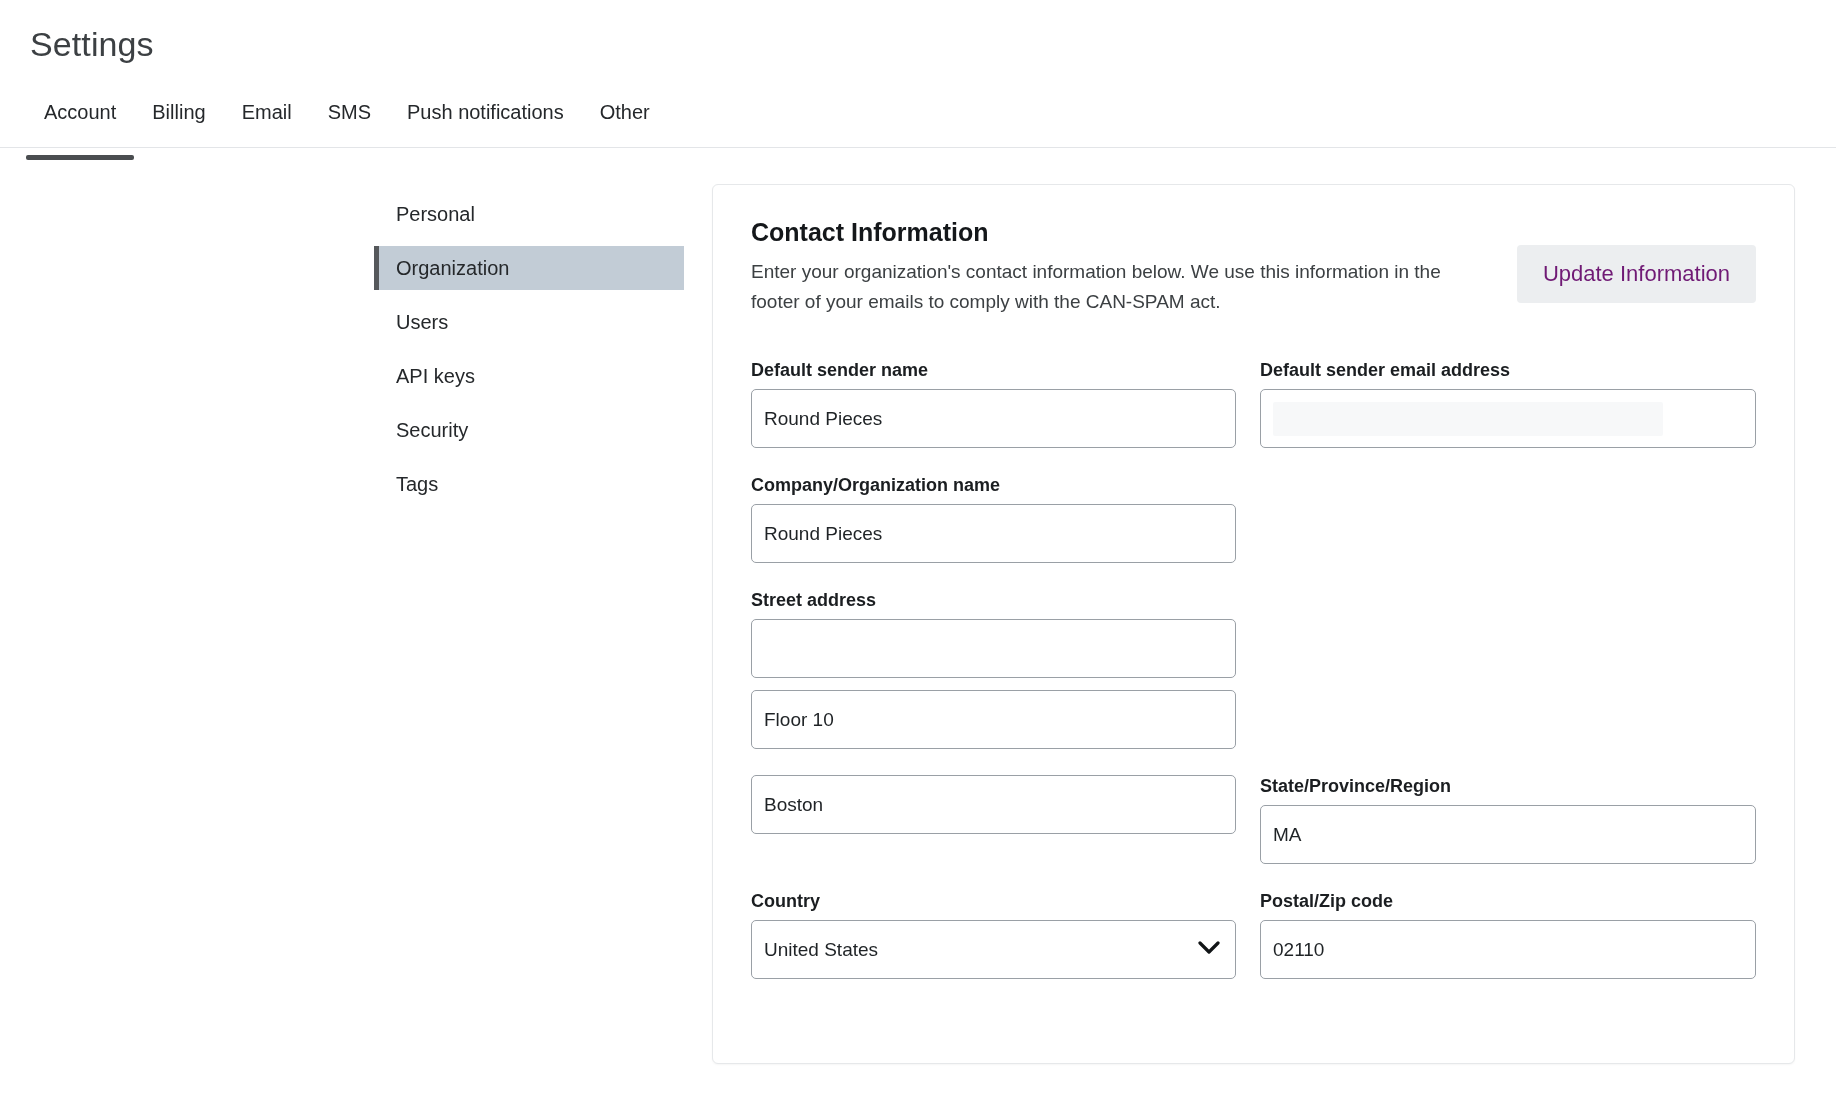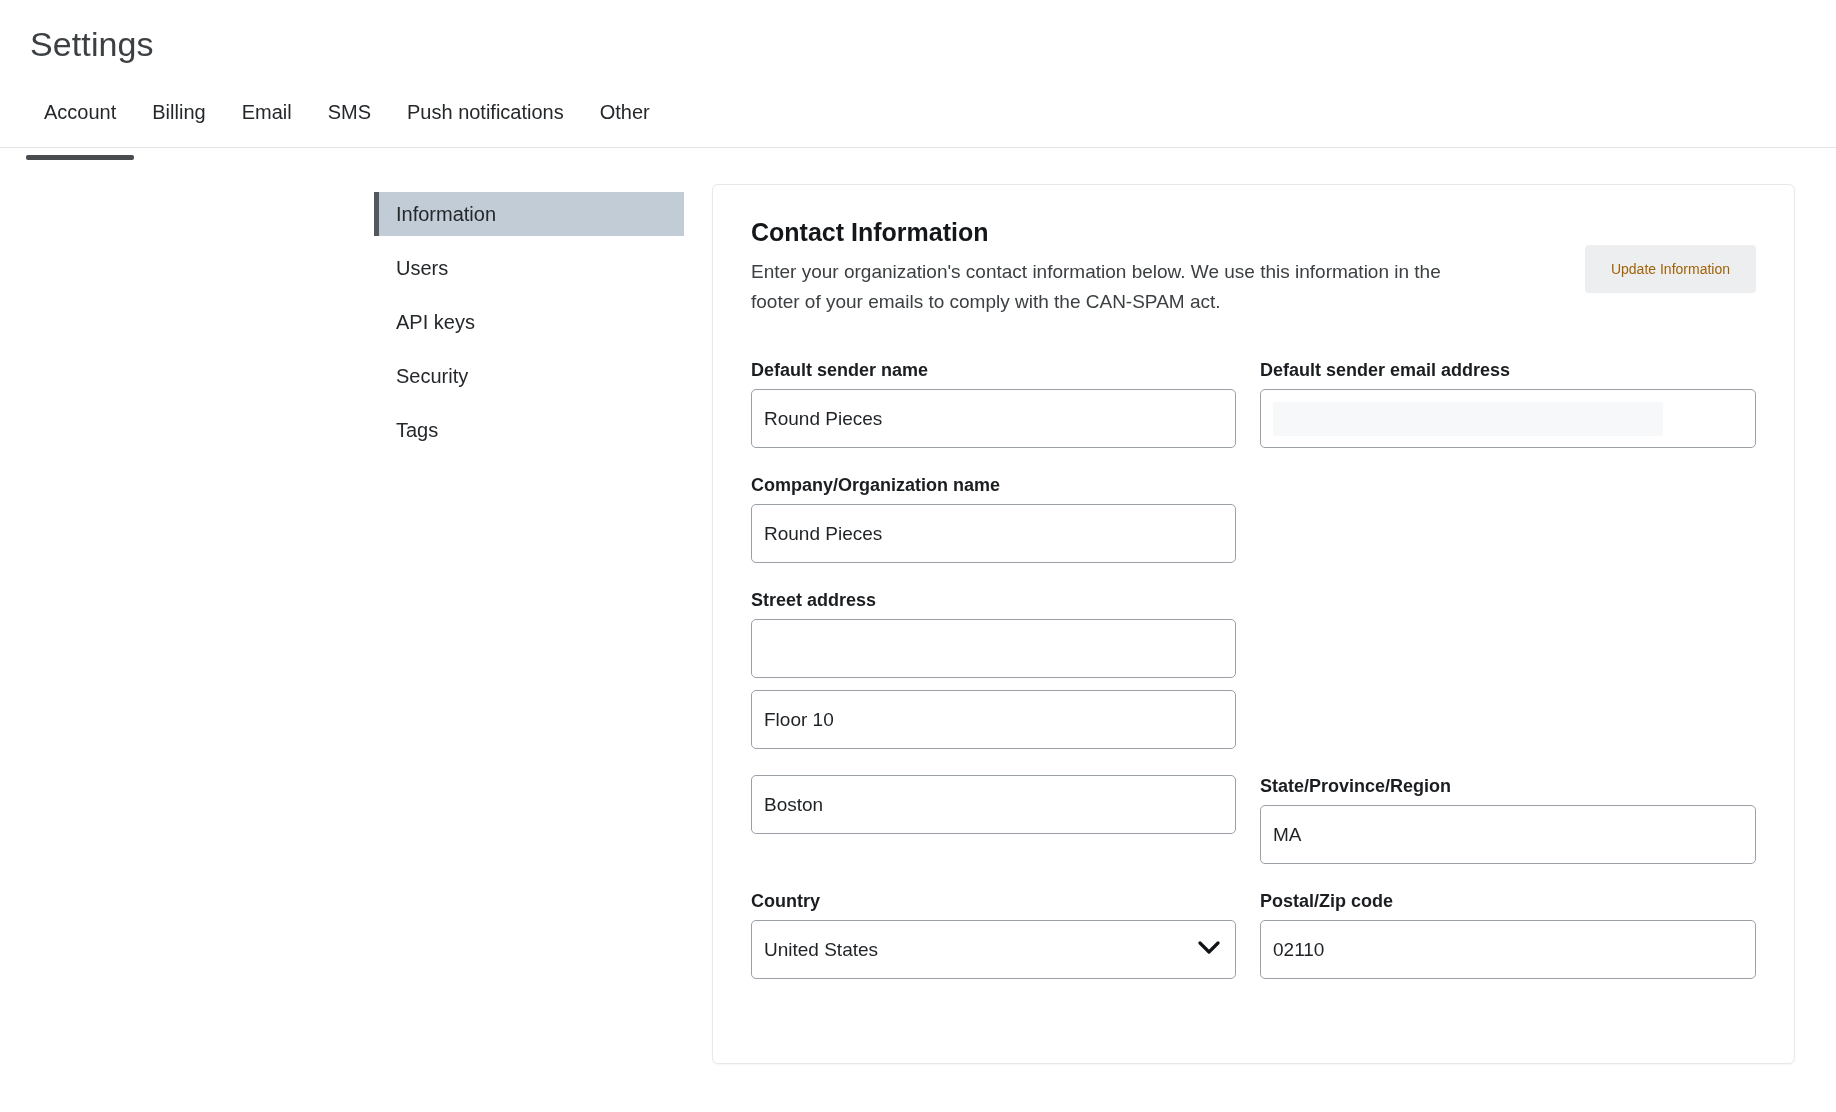--- a/index.html
+++ b/index.html
@@ -135,22 +135,22 @@
     font-size: 19px;
     line-height: 30px;
     color: #3c4043;
     margin: 0;
   }
   .update-btn {
     margin-top: 28px;
     background: #eceef0;
     border: none;
     border-radius: 4px;
-    color: #a16207;
-    font-size: 14px;
+    color: #701a75;
+    font-size: 22px;
     font-family: inherit;
     padding: 16px 26px;
     cursor: pointer;
     white-space: nowrap;
   }
 
   
   .form-grid {
     margin-top: 42px;
     display: grid;
@@ -222,22 +222,25 @@
     <button class="tab">Push notifications</button>
     <button class="tab">Other</button>
   </div>
 </div>
 
 <div class="content">
 
   <div class="spacer-left"></div>
 
   <nav class="sidenav">
+    <div class="sidenav-item">
+      <span>Personal</span>
+    </div>
     <div class="sidenav-item active">
-      <span>Information</span>
+      <span>Organization</span>
     </div>
     <div class="sidenav-item">
       <span>Users</span>
     </div>
     <div class="sidenav-item">
       <span>API keys</span>
     </div>
     <div class="sidenav-item">
       <span>Security</span>
     </div>

